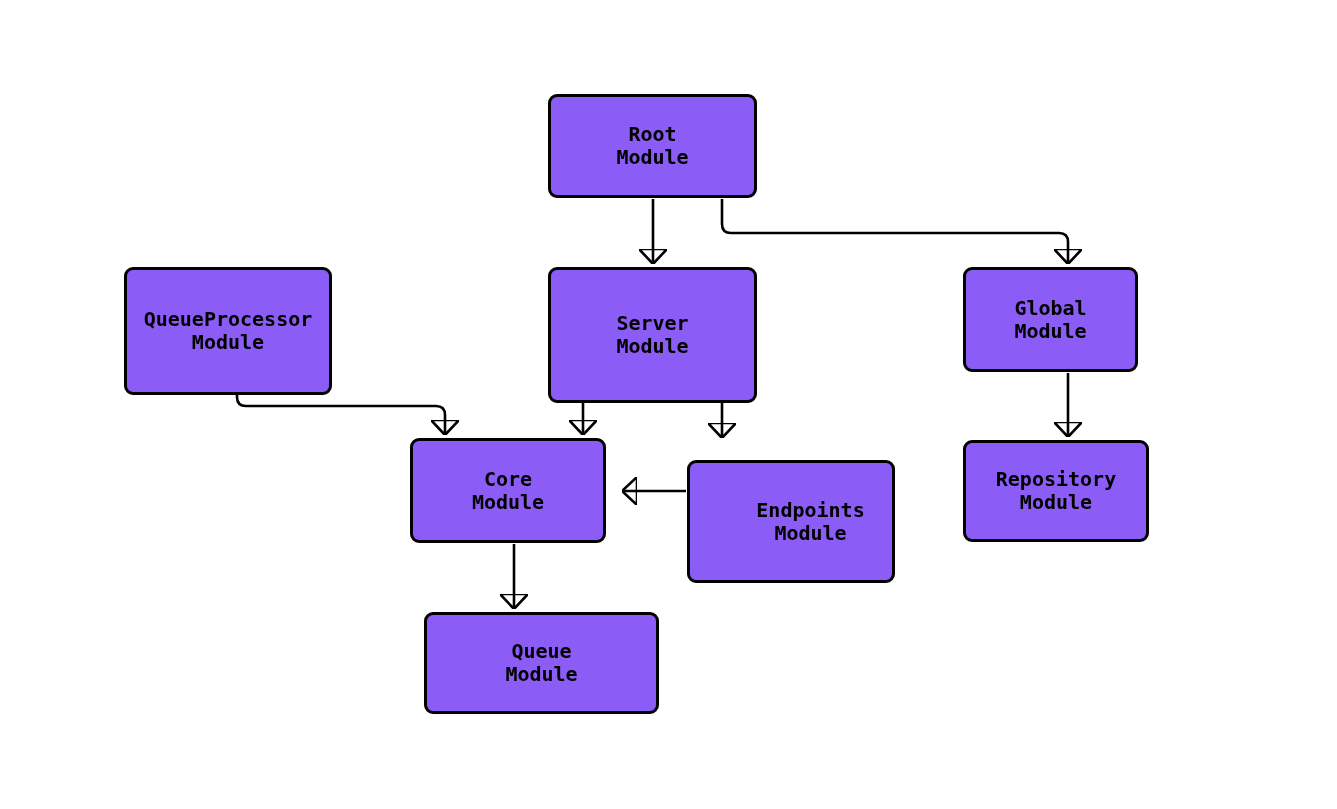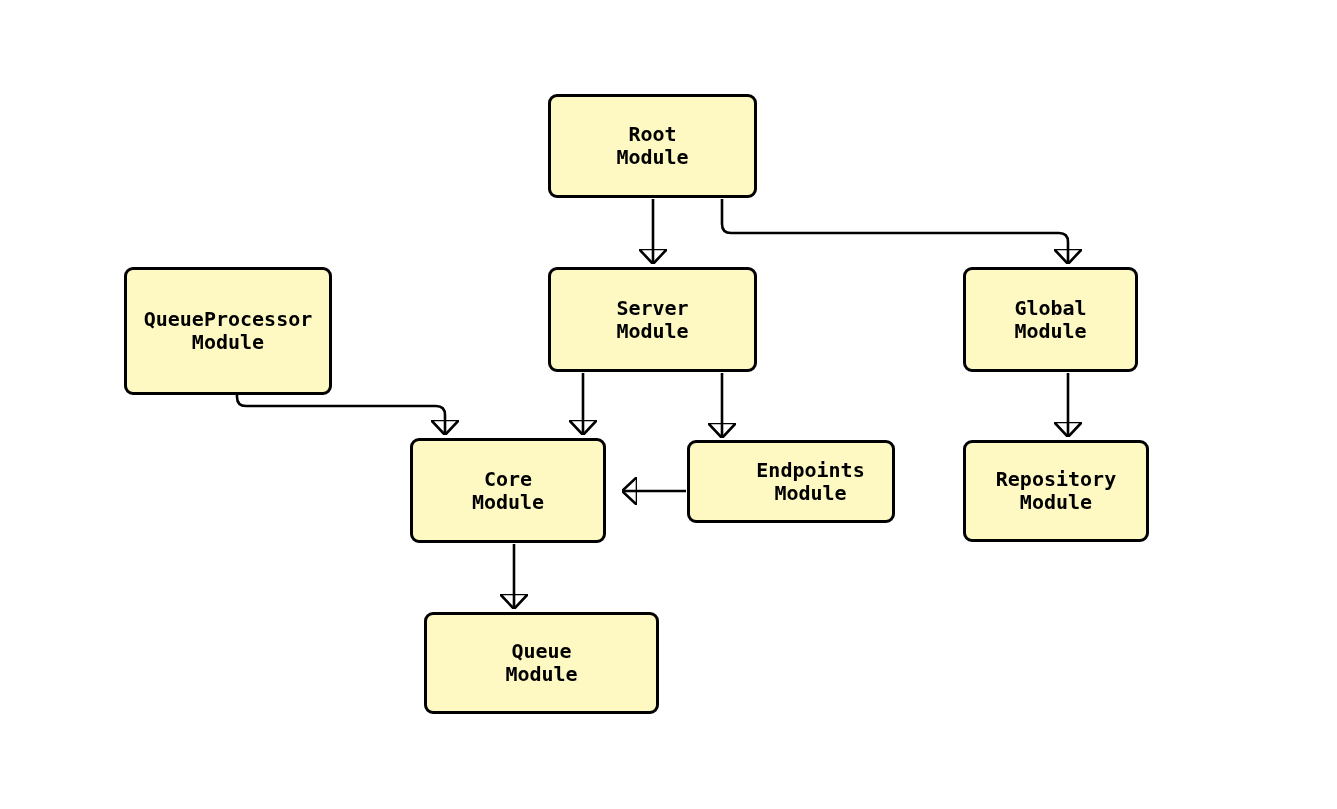--- a/index.html
+++ b/index.html
@@ -23,21 +23,21 @@
     height: 809px;
   }
   .edges-layer path {
     fill: none;
     stroke: #000000;
     stroke-width: 2.6px;
   }
   .node {
     position: absolute;
     box-sizing: border-box;
-    background: #fef9c3;
+    background: #8b5cf6;
     border: 3px solid #000000;
     border-radius: 9px;
     display: flex;
     align-items: center;
     justify-content: center;
     text-align: center;
   }
   .node-label {
     white-space: pre-line;
     font-weight: bold;
@@ -71,36 +71,36 @@
   <div class="node" style="left:548px; top:94px;  width:209px; height:104px;">
     <span class="node-label">Root
 Module</span>
   </div>
 
   <div class="node" style="left:124px; top:267px; width:208px; height:128px;">
     <span class="node-label">QueueProcessor
 Module</span>
   </div>
 
-  <div class="node" style="left:548px; top:267px; width:209px; height:105px;">
+  <div class="node" style="left:548px; top:267px; width:209px; height:136px;">
     <span class="node-label">Server
 Module</span>
   </div>
 
   <div class="node" style="left:963px; top:267px; width:175px; height:105px;">
     <span class="node-label">Global
 Module</span>
   </div>
 
   <div class="node" style="left:410px; top:438px; width:196px; height:105px;">
     <span class="node-label">Core
 Module</span>
   </div>
 
-  <div class="node" style="left:687px; top:440px; width:208px; height:83px;padding-left:39px;">
+  <div class="node" style="left:687px; top:460px; width:208px; height:123px;padding-left:39px;">
     <span class="node-label">Endpoints
 Module</span>
   </div>
 
   <div class="node" style="left:963px; top:440px; width:186px; height:102px;">
     <span class="node-label">Repository
 Module</span>
   </div>
 
   <div class="node" style="left:424px; top:612px; width:235px; height:102px;">

